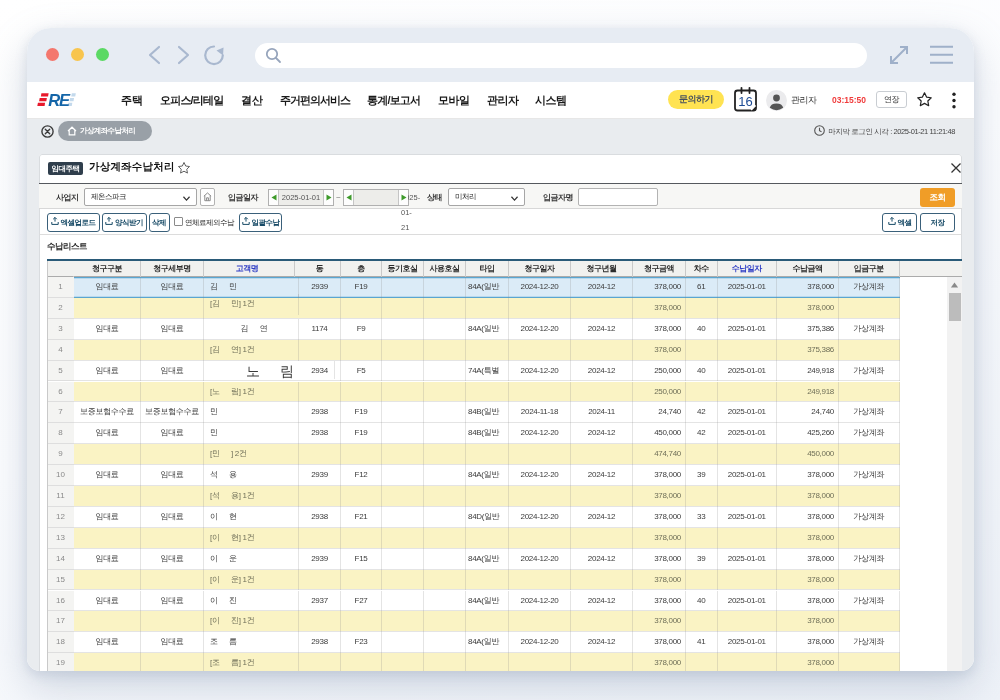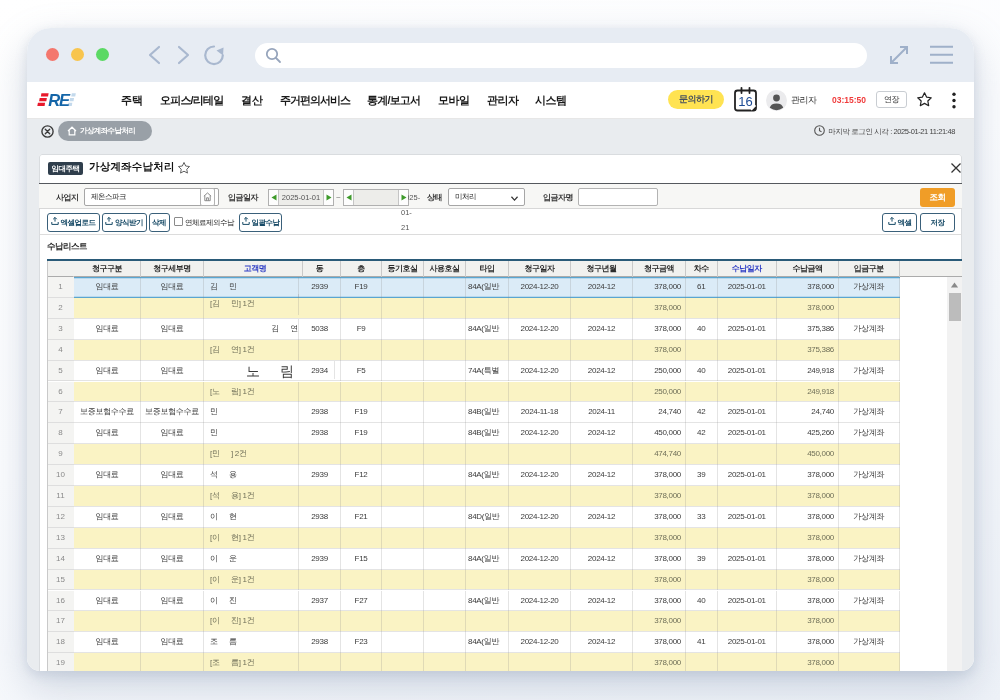--- a/index.html
+++ b/index.html
@@ -151,21 +151,21 @@
       <div class="badge">임대주택</div>
       <div class="ptitle">가상계좌수납처리</div>
       <svg class="abs" style="left:138px; top:7px;" width="14" height="14" viewBox="0 0 24 24">
         <path d="M12 2.5 L14.9 8.6 L21.5 9.5 L16.7 14.1 L17.9 20.7 L12 17.5 L6.1 20.7 L7.3 14.1 L2.5 9.5 L9.1 8.6 Z" fill="none" stroke="#555" stroke-width="1.6" stroke-linejoin="round"></path>
       </svg>
       <svg class="abs" style="left:911px; top:8px;" width="12" height="12" viewBox="0 0 12 12">
         <path d="M1.5 1.5 L10.5 10.5 M10.5 1.5 L1.5 10.5" stroke="#333" stroke-width="1.3"></path>
       </svg>
       <div class="filter" id="filter">
         <div class="flabel" style="left:17px;">사업지</div>
-        <div class="fselect" style="left:45px; width:135px;">제온스파크
+        <div class="fselect" style="left:45px; width:113px;">제온스파크
           <svg class="chev" viewBox="0 0 8 8">
               <path d="M0.5 2 L4 5.8 L7.5 2" fill="none" stroke="#333" stroke-width="1.4"></path>
             </svg>
         </div>
         <div class="abs" style="left:161px; top:4px; width:15px; height:18px; background:#fff; border:1px solid #b3b3b3; border-radius:2px;">
           <svg style="position:absolute; left:2px; top:3px;" width="9" height="10" viewBox="0 0 10 11">
             <path d="M1 4.6 L5 1 L9 4.6 M2 4 V9.6 H8 V4 M4 9.6 V6.4 H6 V9.6" fill="none" stroke="#8a8a8a" stroke-width="1.1"></path>
           </svg>
         </div>
         <div class="flabel" style="left:189px;">입금일자</div>
@@ -229,21 +229,21 @@
         <div class="btn" style="left:881px; width:35px;">저장</div>
       </div>
       <div class="abs" style="left:0px; top:80px; width:923px; height:1px; background:#dcdcdc;"></div>
       <div class="glab" style="left:8px; top:87px;">수납리스트</div>
       <div class="abs" id="grid" style="left:0; top:0; width:923px; height:518px;">
           <div class="abs" style="left:8px; top:104.6px; width:915px; height:2px; background:#2a5a78;"></div>
           <div class="abs" style="left:8px; top:106.6px; width:915px; height:16.4px; background:#f1f1ef; border-bottom:1px solid #ababab;"></div>
           <div class="abs" style="left:8px; top:122px; width:27px; height:16.4px;border-right:1px solid #c9c9c9; font-size:8px; font-weight:bold; text-align:center;line-height:16px; letter-spacing:-0.5px; color:#2b2b2b;">No.</div>
           <div class="abs" style="left:35px; top:106.6px; width:67px; height:16.4px;border-right:1px solid #c9c9c9; font-size:8px; font-weight:bold; text-align:center;line-height:16px; letter-spacing:-0.5px; color:#2b2b2b;">청구구분</div>
           <div class="abs" style="left:102px; top:106.6px; width:63px; height:16.4px;border-right:1px solid #c9c9c9; font-size:8px; font-weight:bold; text-align:center;line-height:16px; letter-spacing:-0.5px; color:#2b2b2b;">청구세부명</div>
-          <div class="abs" style="left:169px; top:106.6px; width:95px; height:22px;border-right:1px solid #c9c9c9; font-size:8px; font-weight:bold; text-align:center;line-height:16px; letter-spacing:-0.5px; color:#2e3dc5;">고객명</div>
+          <div class="abs" style="left:161px; top:106.6px; width:95px; height:22px;border-right:1px solid #c9c9c9; font-size:8px; font-weight:bold; text-align:center;line-height:16px; letter-spacing:-0.5px; color:#2e3dc5;">고객명</div>
           <div class="abs" style="left:260px; top:106.6px; width:42px; height:16.4px;border-right:1px solid #c9c9c9; font-size:8px; font-weight:bold; text-align:center;line-height:16px; letter-spacing:-0.5px; color:#2b2b2b;">동</div>
           <div class="abs" style="left:302px; top:106.6px; width:41px; height:16.4px;border-right:1px solid #c9c9c9; font-size:8px; font-weight:bold; text-align:center;line-height:16px; letter-spacing:-0.5px; color:#2b2b2b;">층</div>
           <div class="abs" style="left:343px; top:106.6px; width:42px; height:16.4px;border-right:1px solid #c9c9c9; font-size:8px; font-weight:bold; text-align:center;line-height:16px; letter-spacing:-0.5px; color:#2b2b2b;">등기호실</div>
           <div class="abs" style="left:385px; top:106.6px; width:42px; height:16.4px;border-right:1px solid #c9c9c9; font-size:8px; font-weight:bold; text-align:center;line-height:16px; letter-spacing:-0.5px; color:#2b2b2b;">사용호실</div>
           <div class="abs" style="left:427px; top:106.6px; width:43px; height:16.4px;border-right:1px solid #c9c9c9; font-size:8px; font-weight:bold; text-align:center;line-height:16px; letter-spacing:-0.5px; color:#2b2b2b;">타입</div>
           <div class="abs" style="left:470px; top:106.6px; width:62px; height:16.4px;border-right:1px solid #c9c9c9; font-size:8px; font-weight:bold; text-align:center;line-height:16px; letter-spacing:-0.5px; color:#2b2b2b;">청구일자</div>
           <div class="abs" style="left:532px; top:106.6px; width:62px; height:16.4px;border-right:1px solid #c9c9c9; font-size:8px; font-weight:bold; text-align:center;line-height:16px; letter-spacing:-0.5px; color:#2b2b2b;">청구년월</div>
           <div class="abs" style="left:594px; top:106.6px; width:53px; height:20px;border-right:1px solid #c9c9c9; font-size:8px; font-weight:bold; text-align:center;line-height:16px; letter-spacing:-0.5px; color:#2b2b2b;">청구금액</div>
           <div class="abs" style="left:647px; top:106.6px; width:31.5px; height:16.4px;border-right:1px solid #c9c9c9; font-size:8px; font-weight:bold; text-align:center;line-height:16px; letter-spacing:-0.5px; color:#2b2b2b;">차수</div>
           <div class="abs" style="left:678.5px; top:106.6px; width:59.5px; height:16.4px;border-right:1px solid #c9c9c9; font-size:8px; font-weight:bold; text-align:center;line-height:16px; letter-spacing:-0.5px; color:#2e3dc5;">수납일자</div>
@@ -280,22 +280,22 @@
           <div class="abs" style="left:532px; top:143.9px; width:62px; height:20.9px;border-right:1px solid rgba(130,130,130,0.22); font-size:8px; color:#6f6f58; line-height:20.9px;overflow:hidden; white-space:nowrap; letter-spacing:-0.3px;text-align:center;"></div>
           <div class="abs" style="left:594px; top:143.9px; width:53px; height:20.9px;border-right:1px solid rgba(130,130,130,0.22); font-size:8px; color:#6f6f58; line-height:20.9px;overflow:hidden; white-space:nowrap; letter-spacing:-0.3px;padding-right:4px; text-align:right;">378,000</div>
           <div class="abs" style="left:647px; top:143.9px; width:31.5px; height:20.9px;border-right:1px solid rgba(130,130,130,0.22); font-size:8px; color:#6f6f58; line-height:20.9px;overflow:hidden; white-space:nowrap; letter-spacing:-0.3px;text-align:center;"></div>
           <div class="abs" style="left:678.5px; top:143.9px; width:59.5px; height:20.9px;border-right:1px solid rgba(130,130,130,0.22); font-size:8px; color:#6f6f58; line-height:20.9px;overflow:hidden; white-space:nowrap; letter-spacing:-0.3px;text-align:center;"></div>
           <div class="abs" style="left:738px; top:143.9px; width:62px; height:20.9px;border-right:1px solid rgba(130,130,130,0.22); font-size:8px; color:#6f6f58; line-height:20.9px;overflow:hidden; white-space:nowrap; letter-spacing:-0.3px;padding-right:4px; text-align:right;">378,000</div>
           <div class="abs" style="left:800px; top:143.9px; width:60.5px; height:20.9px;border-right:1px solid rgba(130,130,130,0.22); font-size:8px; color:#6f6f58; line-height:20.9px;overflow:hidden; white-space:nowrap; letter-spacing:-0.3px;text-align:center;"></div>
           <div class="abs" style="left:35px; top:164.8px; width:825.5px; height:20.9px; background:#fff;border-bottom:1px solid #e4e4e4;"></div>
           <div class="abs" style="left:8px; top:164.8px; width:27px; height:20.9px; background:#f4f4f2;border-bottom:1px solid #dedede; font-size:8px; color:#8a8a8a; text-align:center; line-height:20.9px;">3</div>
           <div class="abs" style="left:35px; top:164.8px; width:67px; height:20.9px;border-right:1px solid rgba(130,130,130,0.22); font-size:8px; color:#3b3b3b; line-height:20.9px;overflow:hidden; white-space:nowrap; letter-spacing:-0.3px;text-align:center;">임대료</div>
           <div class="abs" style="left:102px; top:164.8px; width:63px; height:20.9px;border-right:1px solid rgba(130,130,130,0.22); font-size:8px; color:#3b3b3b; line-height:20.9px;overflow:hidden; white-space:nowrap; letter-spacing:-0.3px;text-align:center;">임대료</div>
-          <div class="abs" style="left:165px; top:164.8px; width:95px; height:30px;border-right:1px solid rgba(130,130,130,0.22); font-size:8px; color:#3b3b3b; line-height:20.9px;overflow:hidden; white-space:nowrap; letter-spacing:-0.3px;padding-left:6px; text-align:right;">김　 연</div>
-          <div class="abs" style="left:260px; top:164.8px; width:42px; height:20.9px;border-right:1px solid rgba(130,130,130,0.22); font-size:8px; color:#3b3b3b; line-height:20.9px;overflow:hidden; white-space:nowrap; letter-spacing:-0.3px;text-align:center;">5038</div>
+          <div class="abs" style="left:165px; top:164.8px; width:95px; height:30px;border-right:1px solid rgba(130,130,130,0.22); font-size:8px; color:#3b3b3b; line-height:20.9px;overflow:hidden; white-space:nowrap; letter-spacing:-0.3px;padding-left:6px; text-align:center;">김　 연</div>
+          <div class="abs" style="left:260px; top:164.8px; width:42px; height:20.9px;border-right:1px solid rgba(130,130,130,0.22); font-size:8px; color:#3b3b3b; line-height:20.9px;overflow:hidden; white-space:nowrap; letter-spacing:-0.3px;text-align:center;">1174</div>
           <div class="abs" style="left:302px; top:164.8px; width:41px; height:20.9px;border-right:1px solid rgba(130,130,130,0.22); font-size:8px; color:#3b3b3b; line-height:20.9px;overflow:hidden; white-space:nowrap; letter-spacing:-0.3px;text-align:center;">F9</div>
           <div class="abs" style="left:343px; top:164.8px; width:42px; height:20.9px;border-right:1px solid rgba(130,130,130,0.22); font-size:8px; color:#3b3b3b; line-height:20.9px;overflow:hidden; white-space:nowrap; letter-spacing:-0.3px;text-align:center;"></div>
           <div class="abs" style="left:385px; top:164.8px; width:42px; height:20.9px;border-right:1px solid rgba(130,130,130,0.22); font-size:8px; color:#3b3b3b; line-height:20.9px;overflow:hidden; white-space:nowrap; letter-spacing:-0.3px;text-align:center;"></div>
           <div class="abs" style="left:427px; top:164.8px; width:43px; height:20.9px;border-right:1px solid rgba(130,130,130,0.22); font-size:8px; color:#3b3b3b; line-height:20.9px;overflow:hidden; white-space:nowrap; letter-spacing:-0.3px;padding-left:2px; text-align:left;">84A(일반</div>
           <div class="abs" style="left:470px; top:164.8px; width:62px; height:20.9px;border-right:1px solid rgba(130,130,130,0.22); font-size:8px; color:#3b3b3b; line-height:20.9px;overflow:hidden; white-space:nowrap; letter-spacing:-0.3px;text-align:center;">2024-12-20</div>
           <div class="abs" style="left:532px; top:164.8px; width:62px; height:20.9px;border-right:1px solid rgba(130,130,130,0.22); font-size:8px; color:#3b3b3b; line-height:20.9px;overflow:hidden; white-space:nowrap; letter-spacing:-0.3px;text-align:center;">2024-12</div>
           <div class="abs" style="left:594px; top:164.8px; width:53px; height:20.9px;border-right:1px solid rgba(130,130,130,0.22); font-size:8px; color:#3b3b3b; line-height:20.9px;overflow:hidden; white-space:nowrap; letter-spacing:-0.3px;padding-right:4px; text-align:right;">378,000</div>
           <div class="abs" style="left:647px; top:164.8px; width:31.5px; height:20.9px;border-right:1px solid rgba(130,130,130,0.22); font-size:8px; color:#3b3b3b; line-height:20.9px;overflow:hidden; white-space:nowrap; letter-spacing:-0.3px;text-align:center;">40</div>
           <div class="abs" style="left:678.5px; top:164.8px; width:59.5px; height:20.9px;border-right:1px solid rgba(130,130,130,0.22); font-size:8px; color:#3b3b3b; line-height:20.9px;overflow:hidden; white-space:nowrap; letter-spacing:-0.3px;text-align:center;">2025-01-01</div>
           <div class="abs" style="left:738px; top:164.8px; width:62px; height:20.9px;border-right:1px solid rgba(130,130,130,0.22); font-size:8px; color:#3b3b3b; line-height:20.9px;overflow:hidden; white-space:nowrap; letter-spacing:-0.3px;padding-right:4px; text-align:right;">375,386</div>

